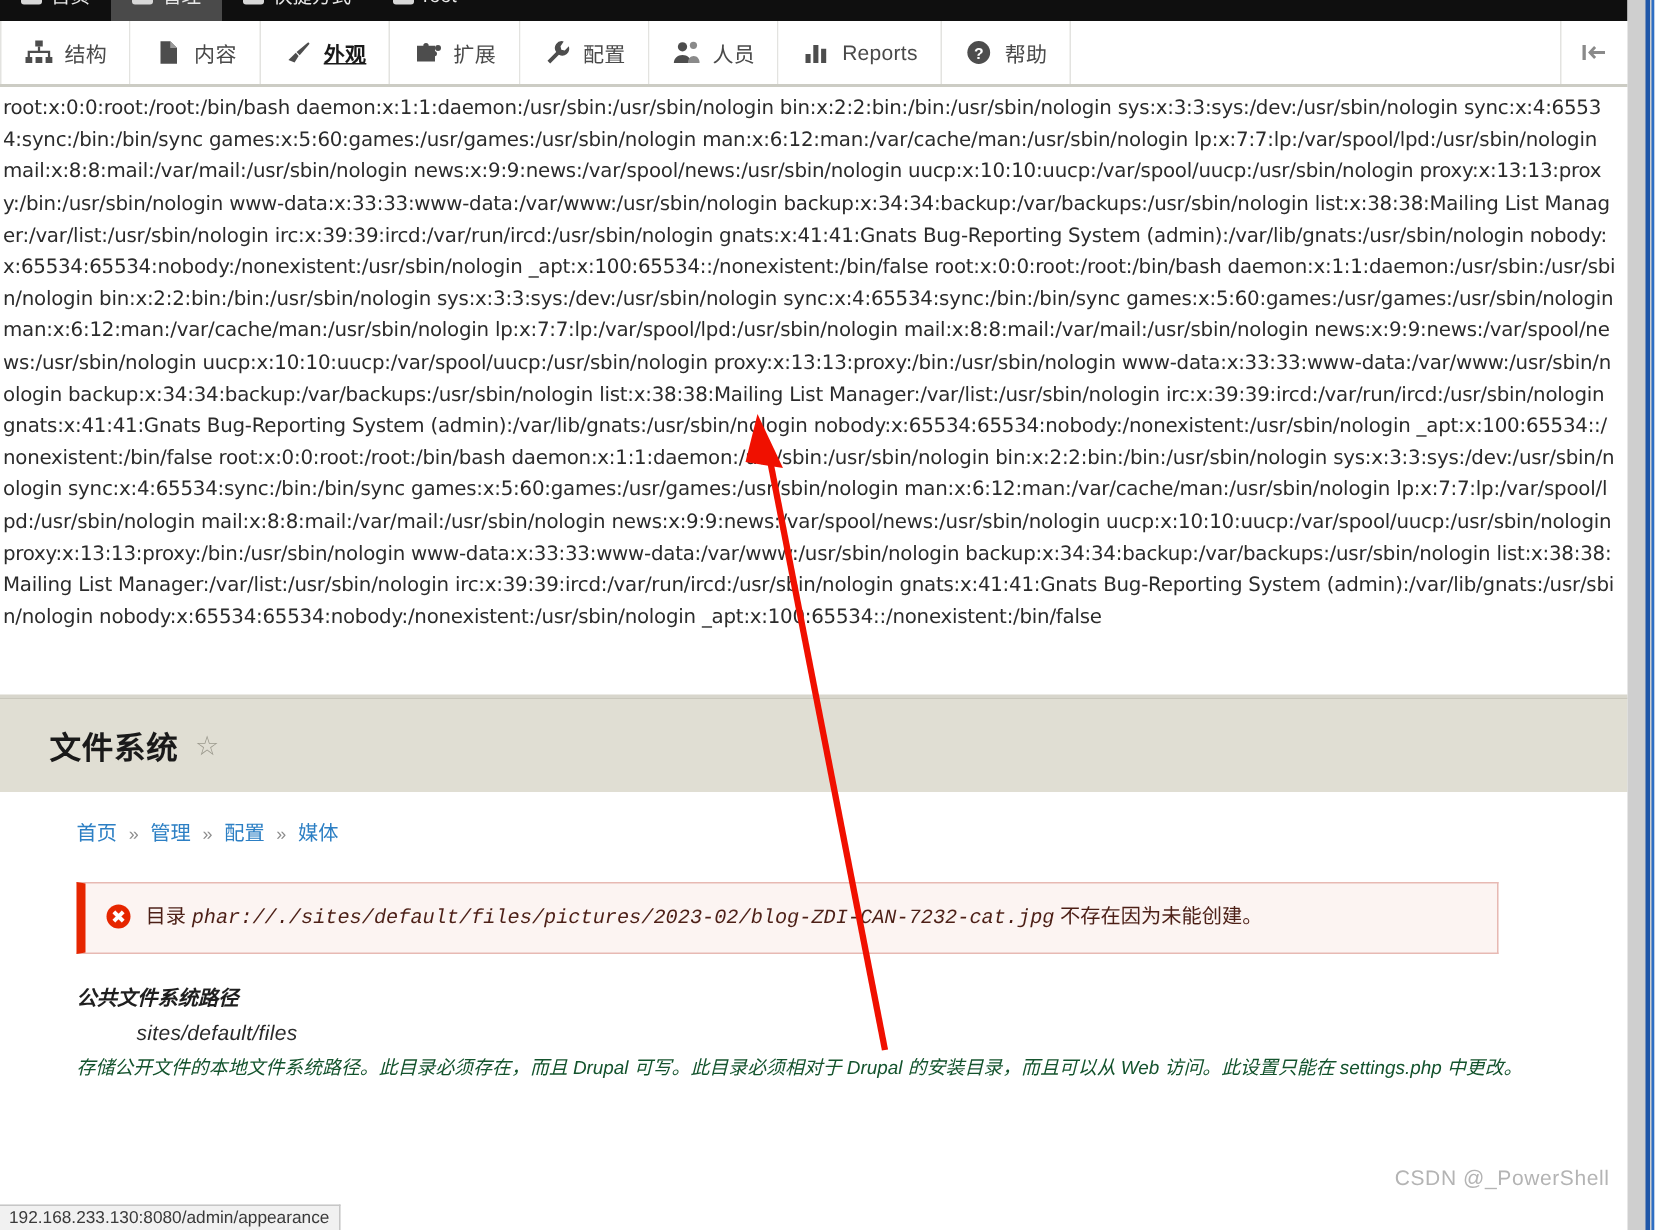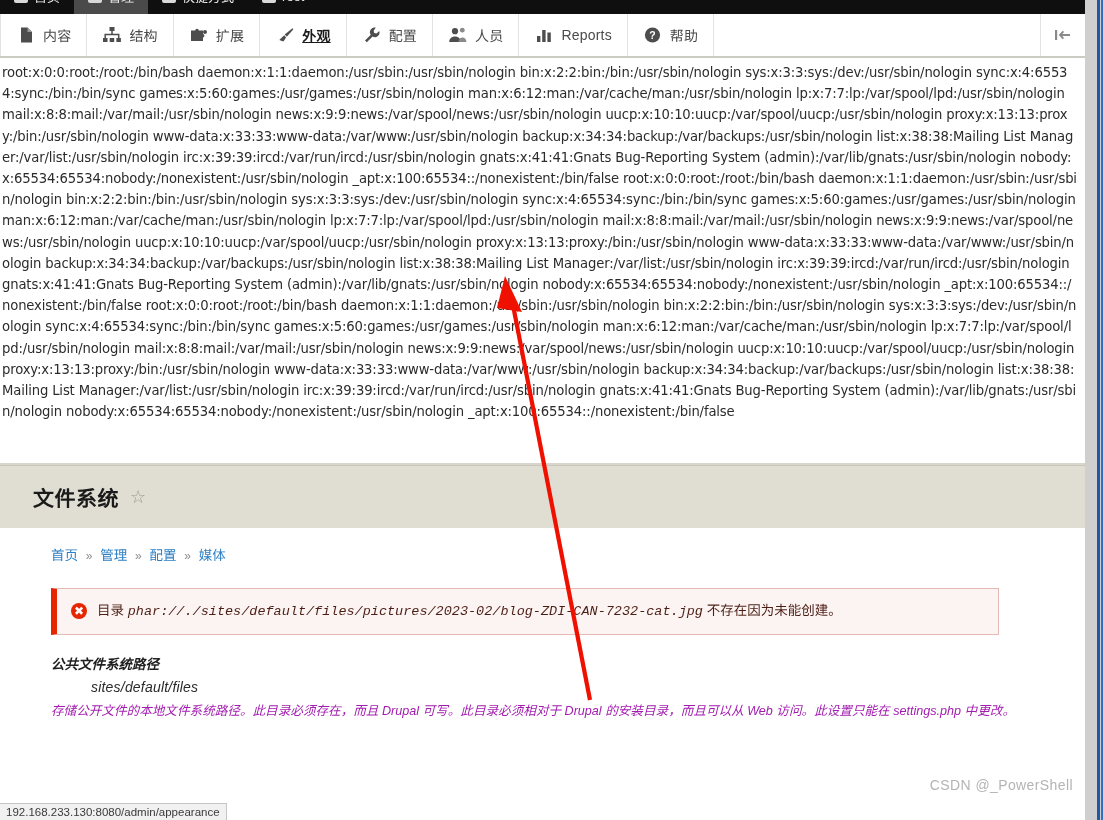--- a/index.html
+++ b/index.html
@@ -268,21 +268,21 @@
   }
   .form-value {
     font-size: 14px;
     color: #2a2a2a;
     margin-bottom: 7px;
     letter-spacing: .2px;
     margin-left: 40px;
   }
   .form-desc {
     font-size: 12.6px;
-    color: #a21caf;
+    color: #14532d;
     line-height: 1.55;
     max-width: 1000px;
   }
 
   
   #status-bar {
     position: absolute;
     left: 0;
     bottom: 0;
     height: 17px;
@@ -356,59 +356,59 @@
         <span class="tb-ico"></span>
         <span>root</span>
       </div>
     </div>
   </div>
 
   <div id="admin-tabs">
 
     <div class="tab">
       <span class="ico">
-        <svg width="18" height="18" viewBox="0 0 18 18" fill="none">
-          <path d="M4 1.5h6.5L15 6v10.5H4z" fill="#4d4d4d"></path>
-          <path d="M10.5 1.5V6H15" fill="#9a9a9a"></path>
-        </svg>
-      </span>
-      <span class="tab-label">内容</span>
-    </div>
-
-    <div class="tab">
-      <span class="ico">
         <svg width="20" height="18" viewBox="0 0 20 18" fill="none">
           <rect x="7.5" y="1" width="5" height="4" fill="#4d4d4d"></rect>
           <rect x="1" y="12" width="4.5" height="4" fill="#4d4d4d"></rect>
           <rect x="7.7" y="12" width="4.5" height="4" fill="#4d4d4d"></rect>
           <rect x="14.4" y="12" width="4.5" height="4" fill="#4d4d4d"></rect>
           <path d="M10 5v3.5M3.2 12V8.5h13.5V12" stroke="#4d4d4d" stroke-width="1.5"></path>
         </svg>
       </span>
       <span class="tab-label">结构</span>
     </div>
 
     <div class="tab">
       <span class="ico">
+        <svg width="18" height="18" viewBox="0 0 18 18" fill="none">
+          <path d="M4 1.5h6.5L15 6v10.5H4z" fill="#4d4d4d"></path>
+          <path d="M10.5 1.5V6H15" fill="#9a9a9a"></path>
+        </svg>
+      </span>
+      <span class="tab-label">内容</span>
+    </div>
+
+    <div class="tab hovered">
+      <span class="ico">
+        <svg width="19" height="18" viewBox="0 0 19 18" fill="none">
+          <path d="M16.5 2.2 8.7 8.6l2.1 2.2 6.6-7.6z" fill="#4d4d4d"></path>
+          <path d="M8.2 9.2 3.3 14l4.1 1.6 2.7-4.2z" fill="#4d4d4d"></path>
+        </svg>
+      </span>
+      <span class="tab-label">外观</span>
+    </div>
+
+    <div class="tab">
+      <span class="ico">
         <svg width="19" height="18" viewBox="0 0 19 18" fill="none">
           <path d="M2 4.5h4.2a1.8 1.8 0 0 1 3.6 0H14V8a1.8 1.8 0 0 1 0 3.5V15H2z" fill="#4d4d4d"></path>
           <circle cx="16" cy="6" r="2" fill="#4d4d4d"></circle>
         </svg>
       </span>
       <span class="tab-label">扩展</span>
-    </div>
-
-    <div class="tab hovered">
-      <span class="ico">
-        <svg width="19" height="18" viewBox="0 0 19 18" fill="none">
-          <path d="M16.5 2.2 8.7 8.6l2.1 2.2 6.6-7.6z" fill="#4d4d4d"></path>
-          <path d="M8.2 9.2 3.3 14l4.1 1.6 2.7-4.2z" fill="#4d4d4d"></path>
-        </svg>
-      </span>
-      <span class="tab-label">外观</span>
     </div>
 
     <div class="tab">
       <span class="ico">
         <svg width="19" height="18" viewBox="0 0 19 18" fill="none">
           <path d="M13.8 1.6a4.6 4.6 0 0 0-5 7.1L3 14.5l1.8 1.8 5.8-5.8a4.6 4.6 0 0 0 6.6-5.6l-2.7 2.7-2.3-.5-.5-2.3z" fill="#4d4d4d"></path>
         </svg>
       </span>
       <span class="tab-label">配置</span>
     </div>

